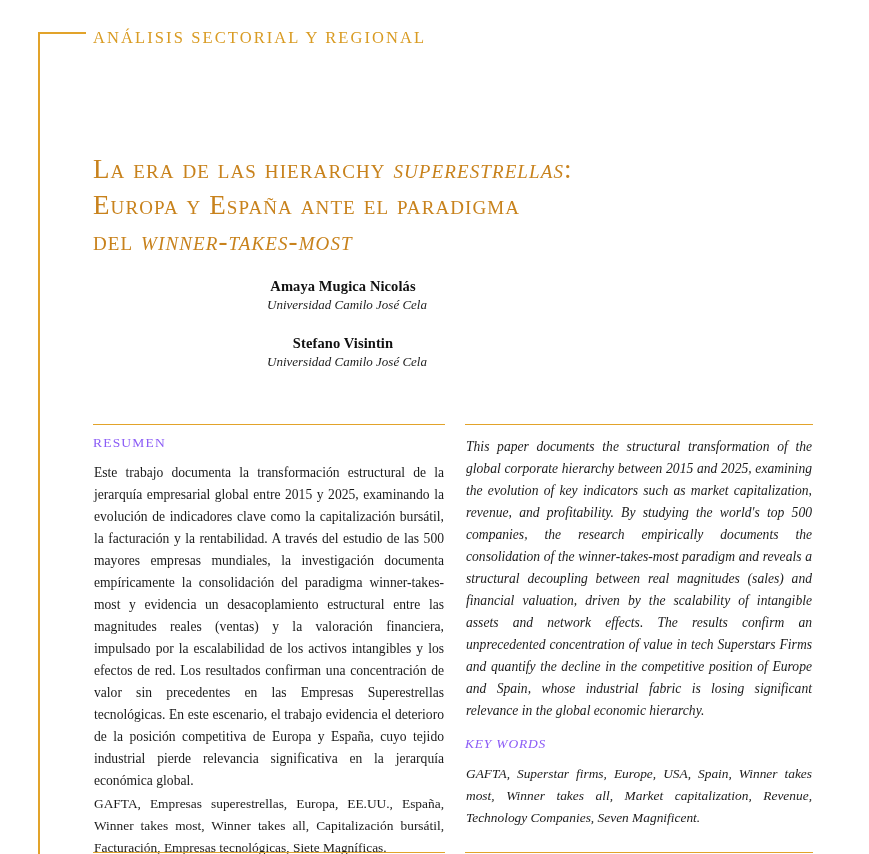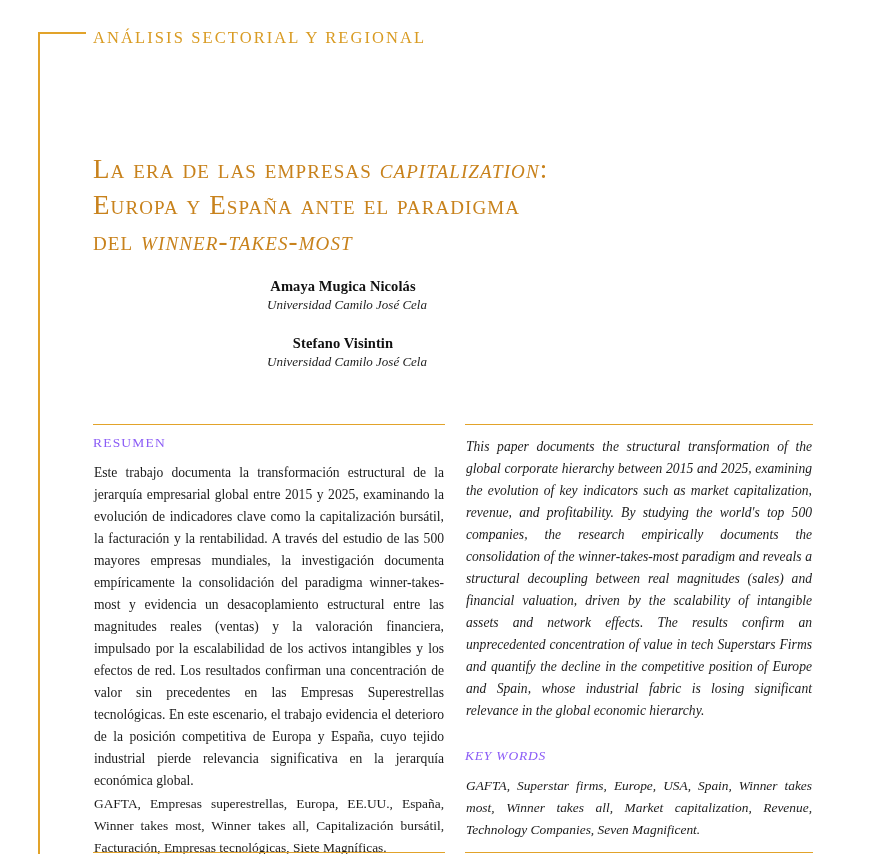--- a/index.html
+++ b/index.html
@@ -141,35 +141,35 @@
     margin: 1px;
     hyphens: auto;
   }
   .body-text.it {
     font-style: italic;
   }
   .kw-body {
     font-size: 13.4px;
   }
   .gap-head {
-    margin-top: 26px;
+    margin-top: 14px;
   }
 </style>
 </head>
 <body>
 
 <div class="page">
 
   <div class="left-rule"></div>
   <div class="left-rule-top"></div>
 
   <div class="running-head">Análisis sectorial y regional</div>
 
   <div class="title-block">
-    <div class="title-line"><span>La era de las empresas </span><span class="it">capitalization</span><span>:</span></div>
+    <div class="title-line"><span>La era de las hierarchy </span><span class="it">superestrellas</span><span>:</span></div>
     <div class="title-line">Europa y España ante el paradigma</div>
     <div class="title-line"><span>del </span><span class="it">winner-takes-most</span></div>
   </div>
 
   <div class="authors">
     <p class="author-name">Amaya Mugica Nicolás</p>
     <p class="author-affil">Universidad Camilo José Cela</p>
     <p class="author-name">Stefano Visintin</p>
     <p class="author-affil">Universidad Camilo José Cela</p>
   </div>

